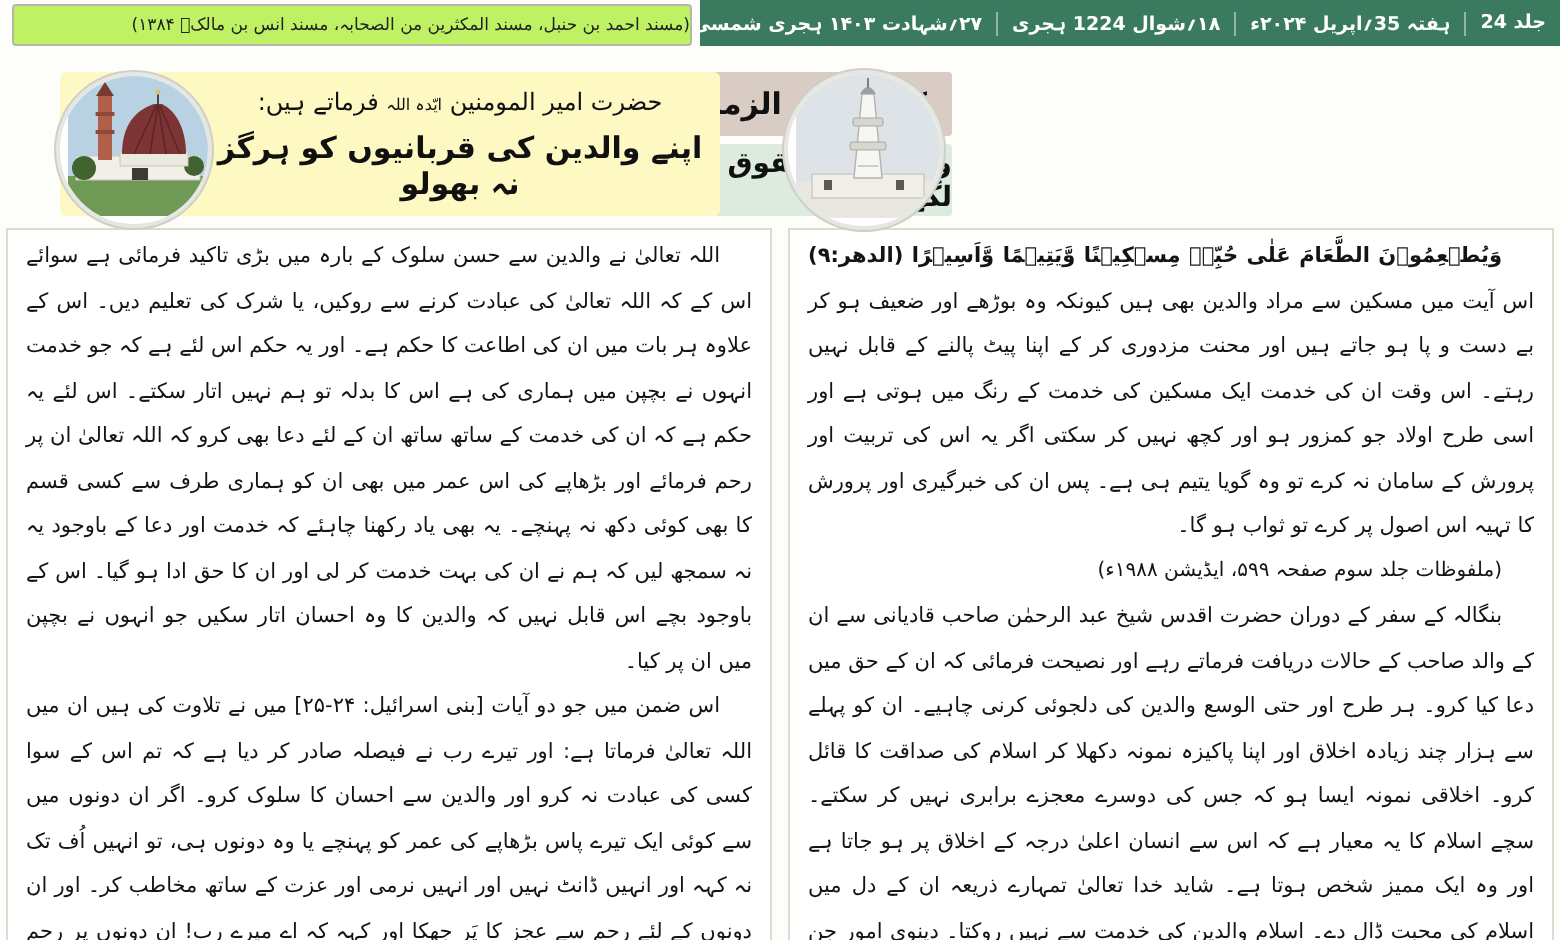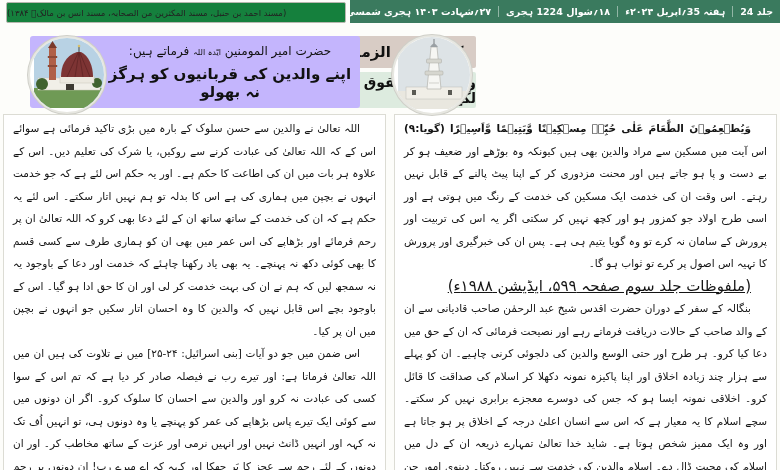--- a/index.html
+++ b/index.html
@@ -7,27 +7,27 @@
        font-family:"DejaVu Sans",sans-serif;}
   .page{position:relative;width:780px;height:470px;background:#fdfdfa;direction:rtl;}
 
   
   .green-bar{position:absolute;right:0;top:0;width:430px;height:23px;
              background:#3a7a5e;color:#fff;display:flex;direction:rtl;
              align-items:center;font-size:9.5px;font-weight:bold;white-space:nowrap;}
   .green-bar .seg{padding:0 7px;}
   .green-bar .seg + .seg{border-right:1px solid rgba(255,255,255,.45);}
   .ref-box{position:absolute;left:6px;top:2px;width:338px;height:19px;
-           background:#15803d;border:1px solid #b7b7af;border-radius:2px;
-           display:flex;align-items:center;justify-content:flex-end;
+           background:#bef264;border:1px solid #b7b7af;border-radius:2px;
+           display:flex;align-items:center;justify-content:flex-start;
            font-size:8.5px;color:#222;direction:rtl;white-space:nowrap;overflow:hidden;}
 
   
   .hdr-band-left{position:absolute;left:30px;top:36px;width:330px;height:72px;
-                 background:#c4b5fd;border-radius:3px;color:#111;text-align:center;}
+                 background:#fef9c3;border-radius:3px;color:#111;text-align:center;}
   .hdr-band-left .l1{margin:8px 8px 0 78px;font-size:12px;}
   .hdr-band-left .l1 .small{font-size:8px;}
   .hdr-band-left .l2{margin:7px 8px 0 78px;font-size:15px;font-weight:bold;}
 
   .title-band{position:absolute;right:304px;top:36px;width:300px;height:32px;
               background:#d8ccc5;display:flex;align-items:center;justify-content:center;
               font-size:15px;font-weight:bold;color:#111;border-radius:2px;}
   .subtitle-band{position:absolute;right:304px;top:72px;width:300px;height:36px;
               background:#ddebdf;display:flex;align-items:center;justify-content:center;
               font-size:14px;font-weight:bold;color:#111;border-radius:2px;}
@@ -40,21 +40,21 @@
 
   
   .col{position:absolute;top:114px;height:354px;width:381px;background:#fff;
        border:1px solid #dcdcd4;padding:2px 9px;box-sizing:content-box;
        overflow:hidden;direction:rtl;text-align:justify;color:#141414;
        font-size:10.5px;line-height:22.5px;}
   .col-left{left:3px;width:363px;}
   .col-right{right:3px;width:363px;}
   .col p{margin:0;text-indent:16px;}
   .verse{font-weight:bold;}
-  .cite{font-size:15px;text-indent:0;text-decoration:underline;}
+  .cite{font-size:10px;text-indent:0;}
 </style>
 </head>
 <body>
 
 <div class="page">
 
   <div class="green-bar">
     <span class="seg">جلد 24</span>
     <span class="seg">ہفتہ 35؍اپریل ۲۰۲۴ء</span>
     <span class="seg">۱۸؍شوال 1224 ہجری</span>
@@ -111,21 +111,21 @@
       <path d="M43 14 C 31 18, 27 28, 27 39 L 59 39 C 59 28, 55 18, 47 14 Z" fill="#7d3434"></path>
       <path d="M45 14 L41 39 M45 14 L49 39 M44 15 L33 39 M46 15 L56 39" stroke="#5f2525" stroke-width="0.8" fill="none"></path>
       <line x1="45" y1="8" x2="45" y2="14" stroke="#4a4a44" stroke-width="1"></line>
       <circle cx="45" cy="8" r="1.3" fill="#d8c06a"></circle>
       <rect x="32" y="46" width="8" height="6" fill="#3d3a33"></rect>
     </svg>
   </div>
 
   <div class="col col-right">
     <p>
-      <span class="verse">وَیُطۡعِمُوۡنَ الطَّعَامَ عَلٰی حُبِّہٖ مِسۡکِیۡنًا وَّیَتِیۡمًا وَّاَسِیۡرًا (گویا:۹)</span>
+      <span class="verse">وَیُطۡعِمُوۡنَ الطَّعَامَ عَلٰی حُبِّہٖ مِسۡکِیۡنًا وَّیَتِیۡمًا وَّاَسِیۡرًا (الدھر:۹)</span>
       <span>اس آیت میں مسکین سے مراد والدین بھی ہیں کیونکہ وہ بوڑھے اور ضعیف ہو کر بے دست و پا ہو جاتے ہیں اور محنت مزدوری کر کے اپنا پیٹ پالنے کے قابل نہیں رہتے۔ اس وقت ان کی خدمت ایک مسکین کی خدمت کے رنگ میں ہوتی ہے اور اسی طرح اولاد جو کمزور ہو اور کچھ نہیں کر سکتی اگر یہ اس کی تربیت اور پرورش کے سامان نہ کرے تو وہ گویا یتیم ہی ہے۔ پس ان کی خبرگیری اور پرورش کا تہیہ اس اصول پر کرے تو ثواب ہو گا۔</span>
     </p>
     <p class="cite">(ملفوظات جلد سوم صفحہ ۵۹۹، ایڈیشن ۱۹۸۸ء)</p>
     <p>بنگالہ کے سفر کے دوران حضرت اقدس شیخ عبد الرحمٰن صاحب قادیانی سے ان کے والد صاحب کے حالات دریافت فرماتے رہے اور نصیحت فرمائی کہ ان کے حق میں دعا کیا کرو۔ ہر طرح اور حتی الوسع والدین کی دلجوئی کرنی چاہیے۔ ان کو پہلے سے ہزار چند زیادہ اخلاق اور اپنا پاکیزہ نمونہ دکھلا کر اسلام کی صداقت کا قائل کرو۔ اخلاقی نمونہ ایسا ہو کہ جس کی دوسرے معجزے برابری نہیں کر سکتے۔ سچے اسلام کا یہ معیار ہے کہ اس سے انسان اعلیٰ درجہ کے اخلاق پر ہو جاتا ہے اور وہ ایک ممیز شخص ہوتا ہے۔ شاید خدا تعالیٰ تمہارے ذریعہ ان کے دل میں اسلام کی محبت ڈال دے۔ اسلام والدین کی خدمت سے نہیں روکتا۔ دینوی امور جن سے دین کا حرج نہیں ہوتا ان کی ہر طرح سے پوری فرمانبرداری کرنی چاہئے۔ دل و جاں سے ان کی خدمت بجا لاؤ۔</p>
   </div>
 
   <div class="col col-left">
     <p>اللہ تعالیٰ نے والدین سے حسن سلوک کے بارہ میں بڑی تاکید فرمائی ہے سوائے اس کے کہ اللہ تعالیٰ کی عبادت کرنے سے روکیں، یا شرک کی تعلیم دیں۔ اس کے علاوہ ہر بات میں ان کی اطاعت کا حکم ہے۔ اور یہ حکم اس لئے ہے کہ جو خدمت انہوں نے بچپن میں ہماری کی ہے اس کا بدلہ تو ہم نہیں اتار سکتے۔ اس لئے یہ حکم ہے کہ ان کی خدمت کے ساتھ ساتھ ان کے لئے دعا بھی کرو کہ اللہ تعالیٰ ان پر رحم فرمائے اور بڑھاپے کی اس عمر میں بھی ان کو ہماری طرف سے کسی قسم کا بھی کوئی دکھ نہ پہنچے۔ یہ بھی یاد رکھنا چاہئے کہ خدمت اور دعا کے باوجود یہ نہ سمجھ لیں کہ ہم نے ان کی بہت خدمت کر لی اور ان کا حق ادا ہو گیا۔ اس کے باوجود بچے اس قابل نہیں کہ والدین کا وہ احسان اتار سکیں جو انہوں نے بچپن میں ان پر کیا۔</p>
     <p>اس ضمن میں جو دو آیات [بنی اسرائیل: ۲۴-۲۵] میں نے تلاوت کی ہیں ان میں اللہ تعالیٰ فرماتا ہے: اور تیرے رب نے فیصلہ صادر کر دیا ہے کہ تم اس کے سوا کسی کی عبادت نہ کرو اور والدین سے احسان کا سلوک کرو۔ اگر ان دونوں میں سے کوئی ایک تیرے پاس بڑھاپے کی عمر کو پہنچے یا وہ دونوں ہی، تو انہیں اُف تک نہ کہہ اور انہیں ڈانٹ نہیں اور انہیں نرمی اور عزت کے ساتھ مخاطب کر۔ اور ان دونوں کے لئے رحم سے عجز کا پَر جھکا اور کہہ کہ اے میرے رب! ان دونوں پر رحم کر جس طرح ان دونوں نے بچپن میں میری تربیت کی۔</p>
 

